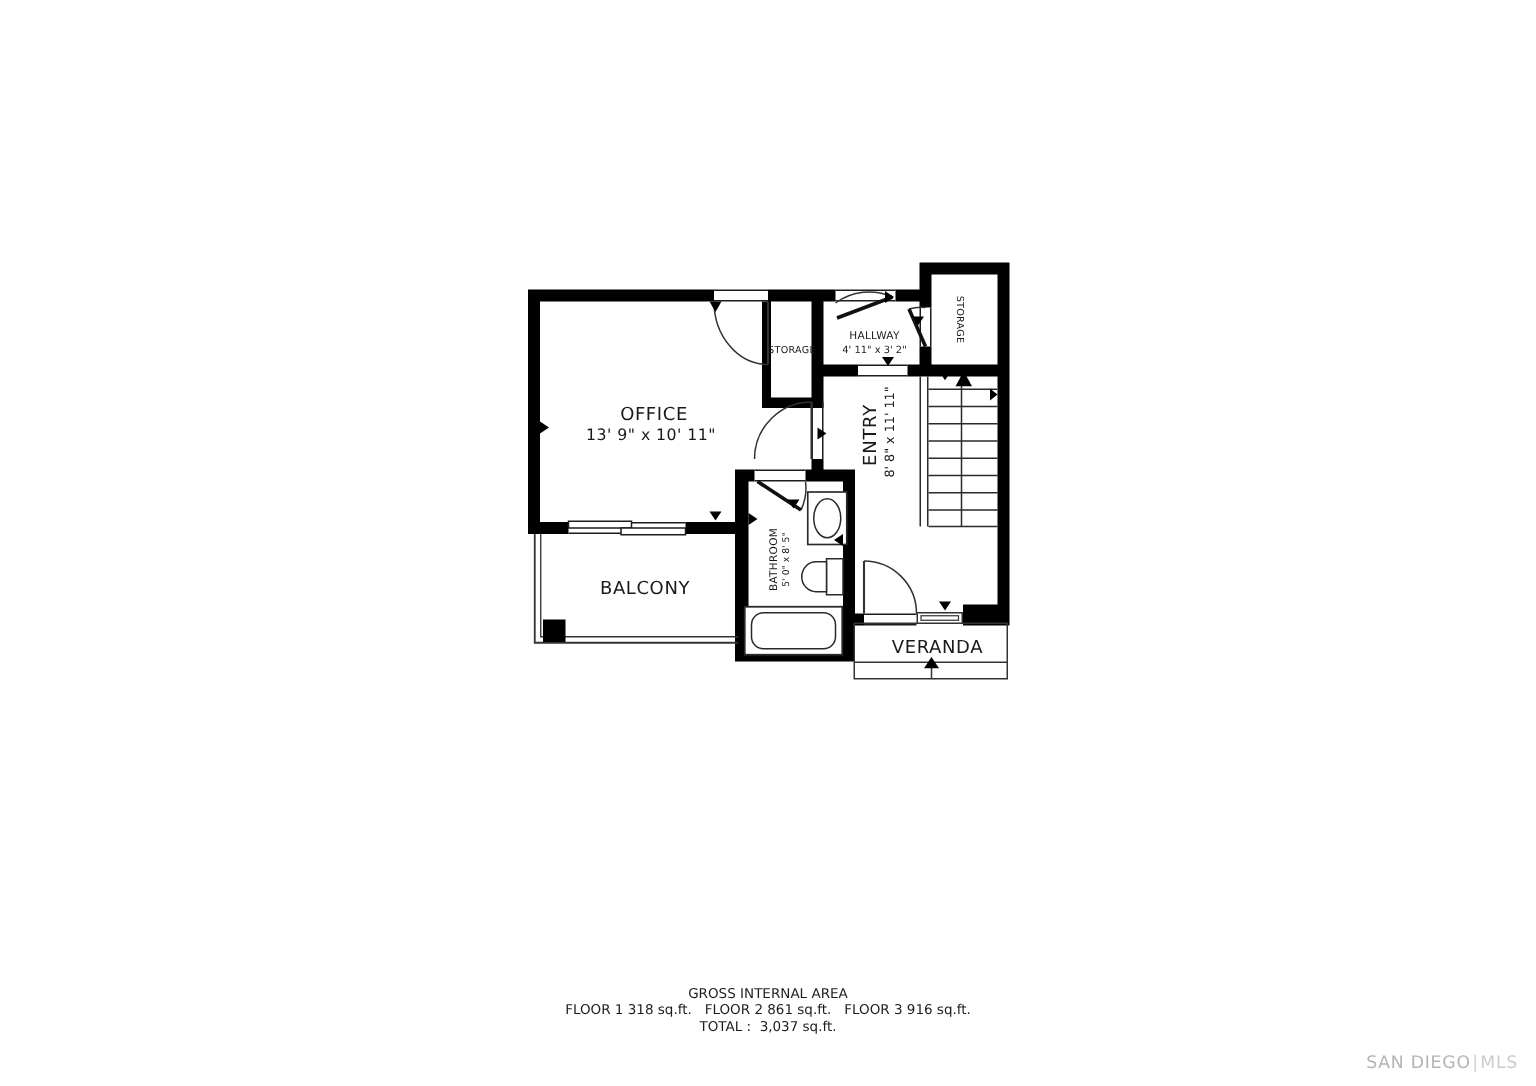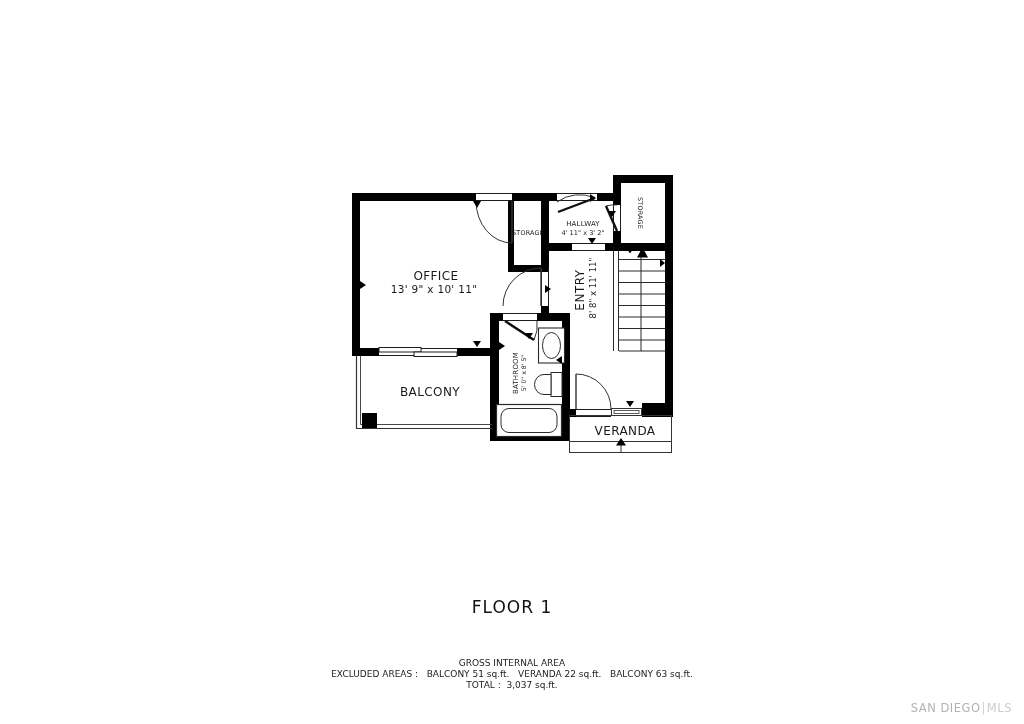--- a/index.html
+++ b/index.html
@@ -169,25 +169,24 @@
 
     <text class="tiny-label" transform="translate(638,213) rotate(90)" text-anchor="middle">STORAGE</text>
 
     <text class="vert-label" transform="translate(584,290) rotate(-90)" text-anchor="middle">ENTRY</text>
     <text class="vert-dims" transform="translate(596,288) rotate(-90)" text-anchor="middle">8' 8" x 11' 11"</text>
 
     <text class="bath-label" transform="translate(518,373) rotate(-90)" text-anchor="middle">BATHROOM</text>
     <text class="bath-dims" transform="translate(526,373) rotate(-90)" text-anchor="middle">5' 0" x 8' 5"</text>
   </svg>
 
-  <div id="floor-title">FLOOR 1</div>
 
   <div id="footer">
     <div>GROSS INTERNAL AREA</div>
-    <div>EXCLUDED AREAS :   BALCONY 51 sq.ft.   VERANDA 22 sq.ft.   BALCONY 63 sq.ft.</div>
+    <div>FLOOR 1 318 sq.ft.   FLOOR 2 861 sq.ft.   FLOOR 3 916 sq.ft.</div>
     <div>TOTAL :  3,037 sq.ft.</div>
   </div>
 
   <div id="watermark">
     <span class="brand">SAN DIEGO</span><span class="divider">|</span><span class="suffix">MLS</span>
   </div>
 
 </div>
 
 </body></html>

